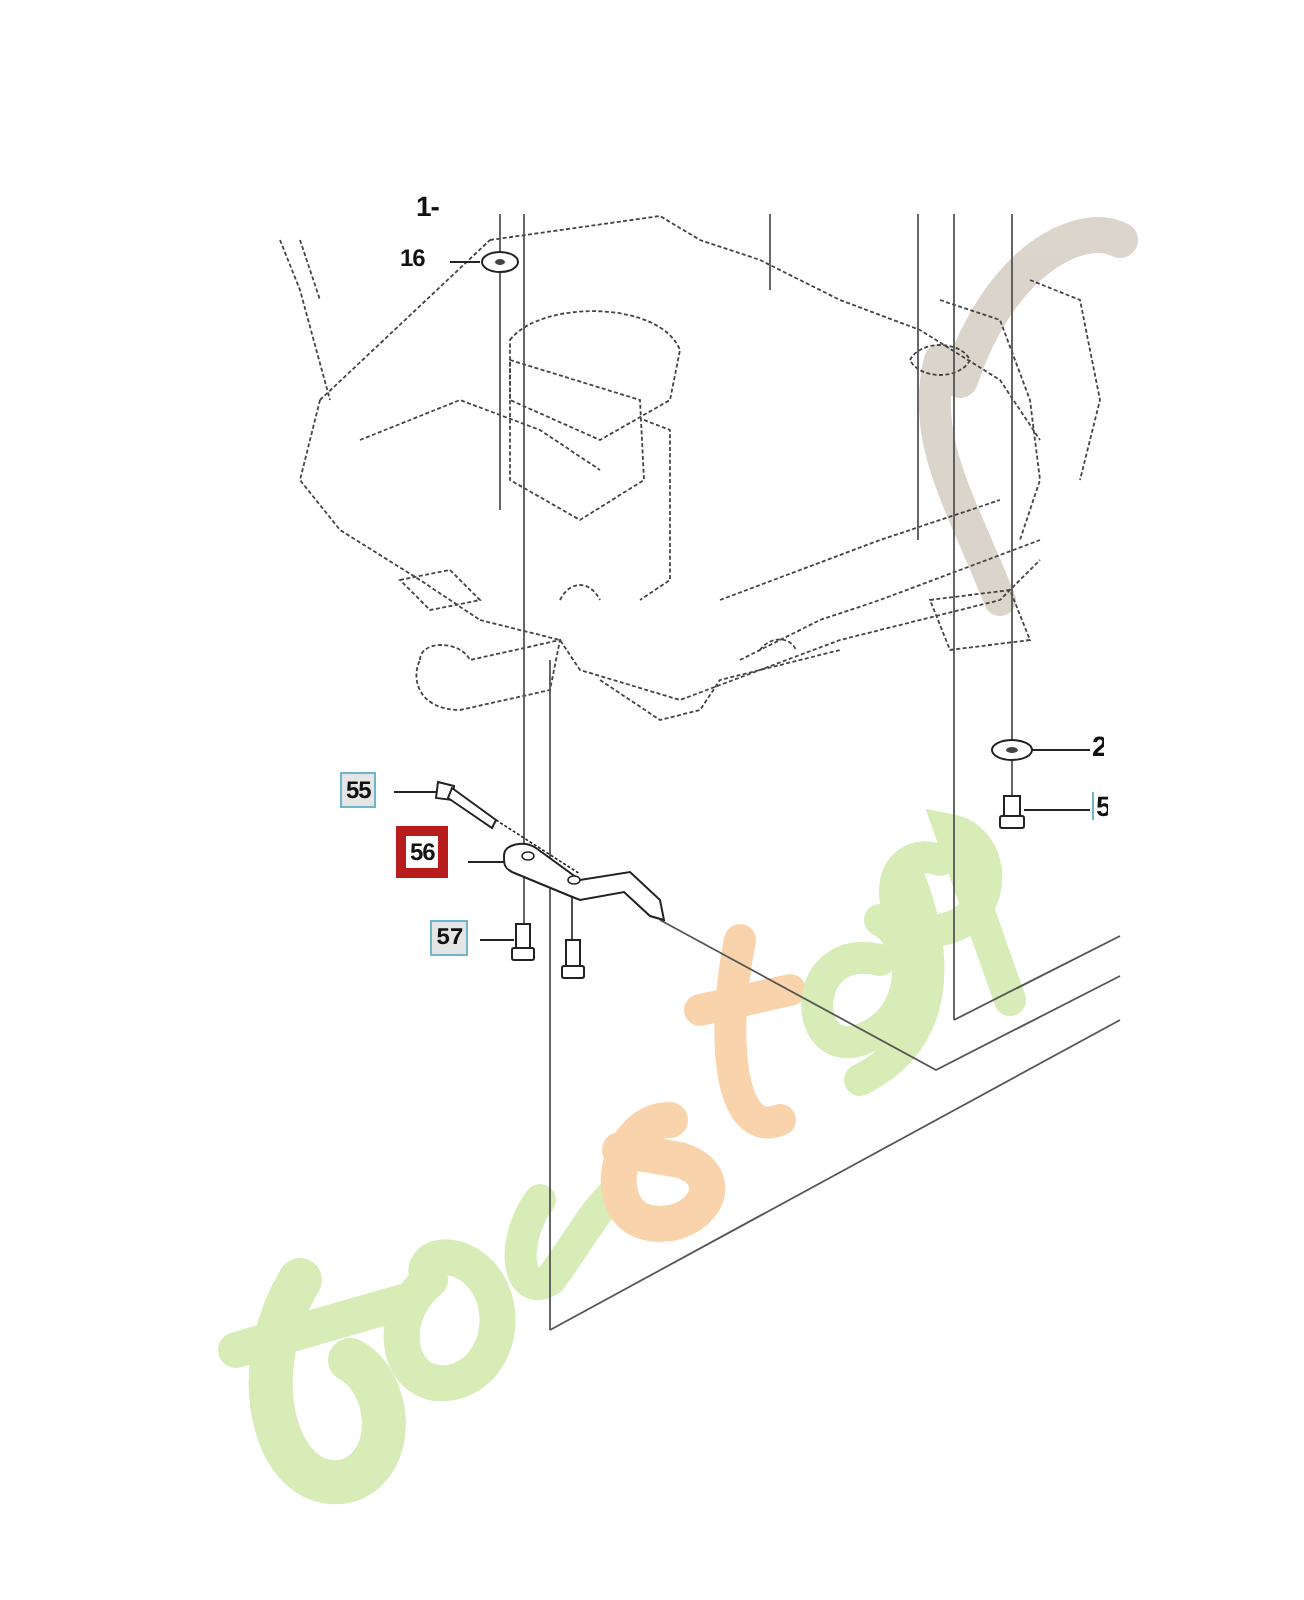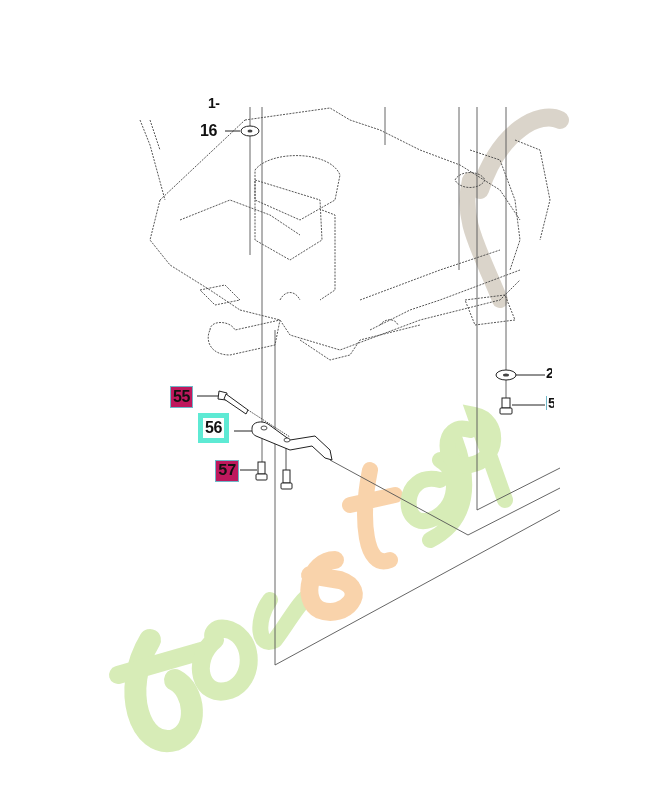--- a/index.html
+++ b/index.html
@@ -1,23 +1,23 @@
 <!DOCTYPE html>
 <html><head>
   <meta charset="utf-8">
   <style>
     html, body { margin: 0; padding: 0; background: #ffffff; }
     body { width: 652px; height: 800px; position: relative; overflow: hidden; font-family: "Liberation Sans", sans-serif; }
     #diagram { position: absolute; left: 0; top: 0; width: 652px; height: 800px; }
     .callout {
       position: absolute; font-family: "Liberation Sans", sans-serif; font-weight: bold;
-      font-size: 16px; color: #111; line-height: 1; letter-spacing: -0.5px;
+      font-size: 12px; color: #111; line-height: 1; letter-spacing: -0.5px;
     }
-    .boxed { border: 1px solid #6fb7c8; background: #be185d; padding: 2px 2px; }
-    .hl { background: #5eead4; padding: 5px; text-align: center; }
+    .boxed { border: 1px solid #6fb7c8; background: #e5e5e5; padding: 2px 2px; }
+    .hl { background: #b91c1c; padding: 5px; text-align: center; }
     .hl .inner { background: #fff; padding: 2px 2px; display: inline-block; }
   </style>
 </head>
 <body>
 
 <svg id="diagram" viewBox="0 0 652 800" xmlns="http://www.w3.org/2000/svg">
 
   <g fill="none" stroke-linecap="round" opacity="0.9">
     <path d="M150 640 C120 690, 140 750, 175 740 C200 730, 195 690, 175 680" stroke="#d3eab0" stroke-width="22"></path>
     <path d="M118 675 L205 650" stroke="#d3eab0" stroke-width="18"></path>

